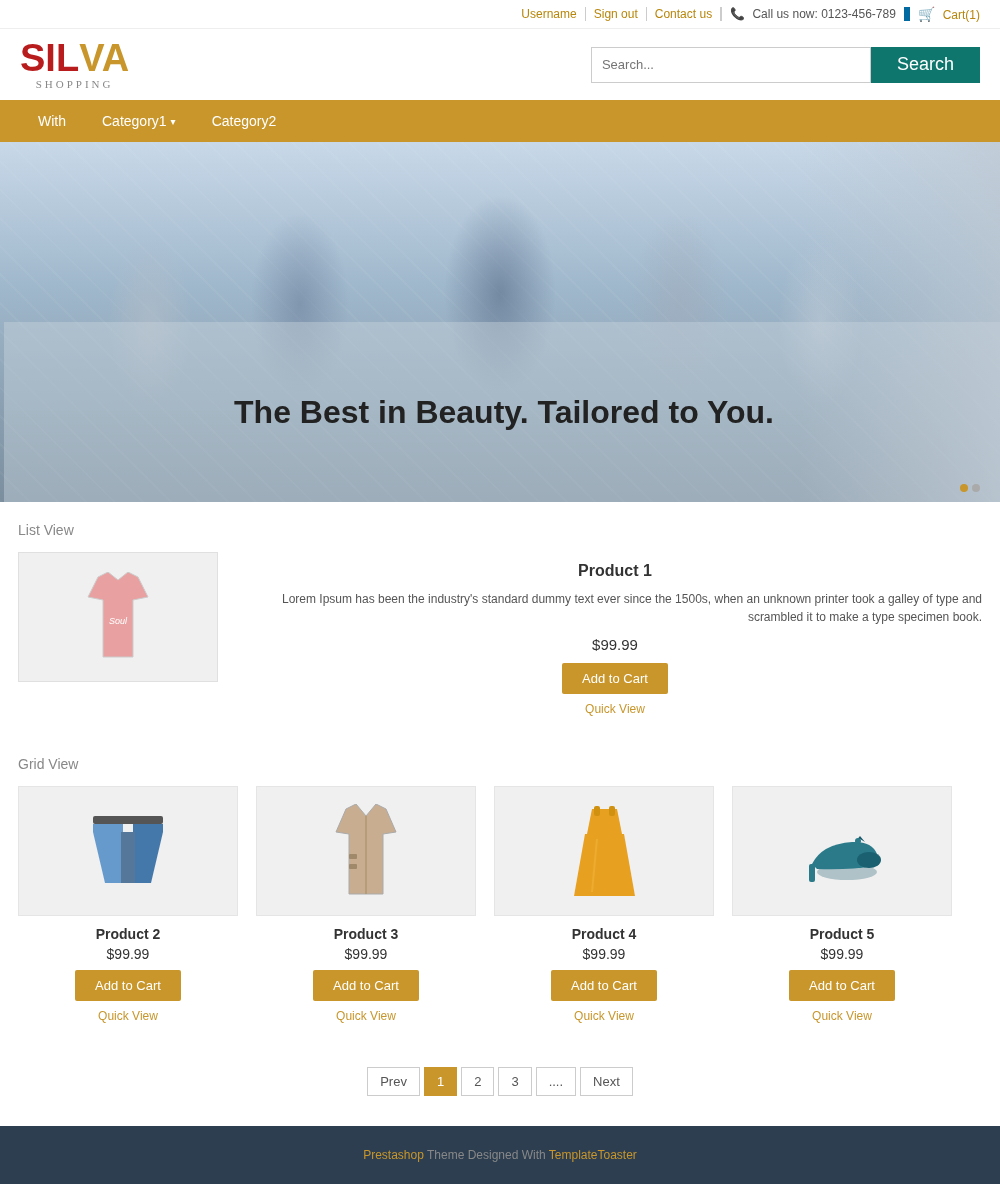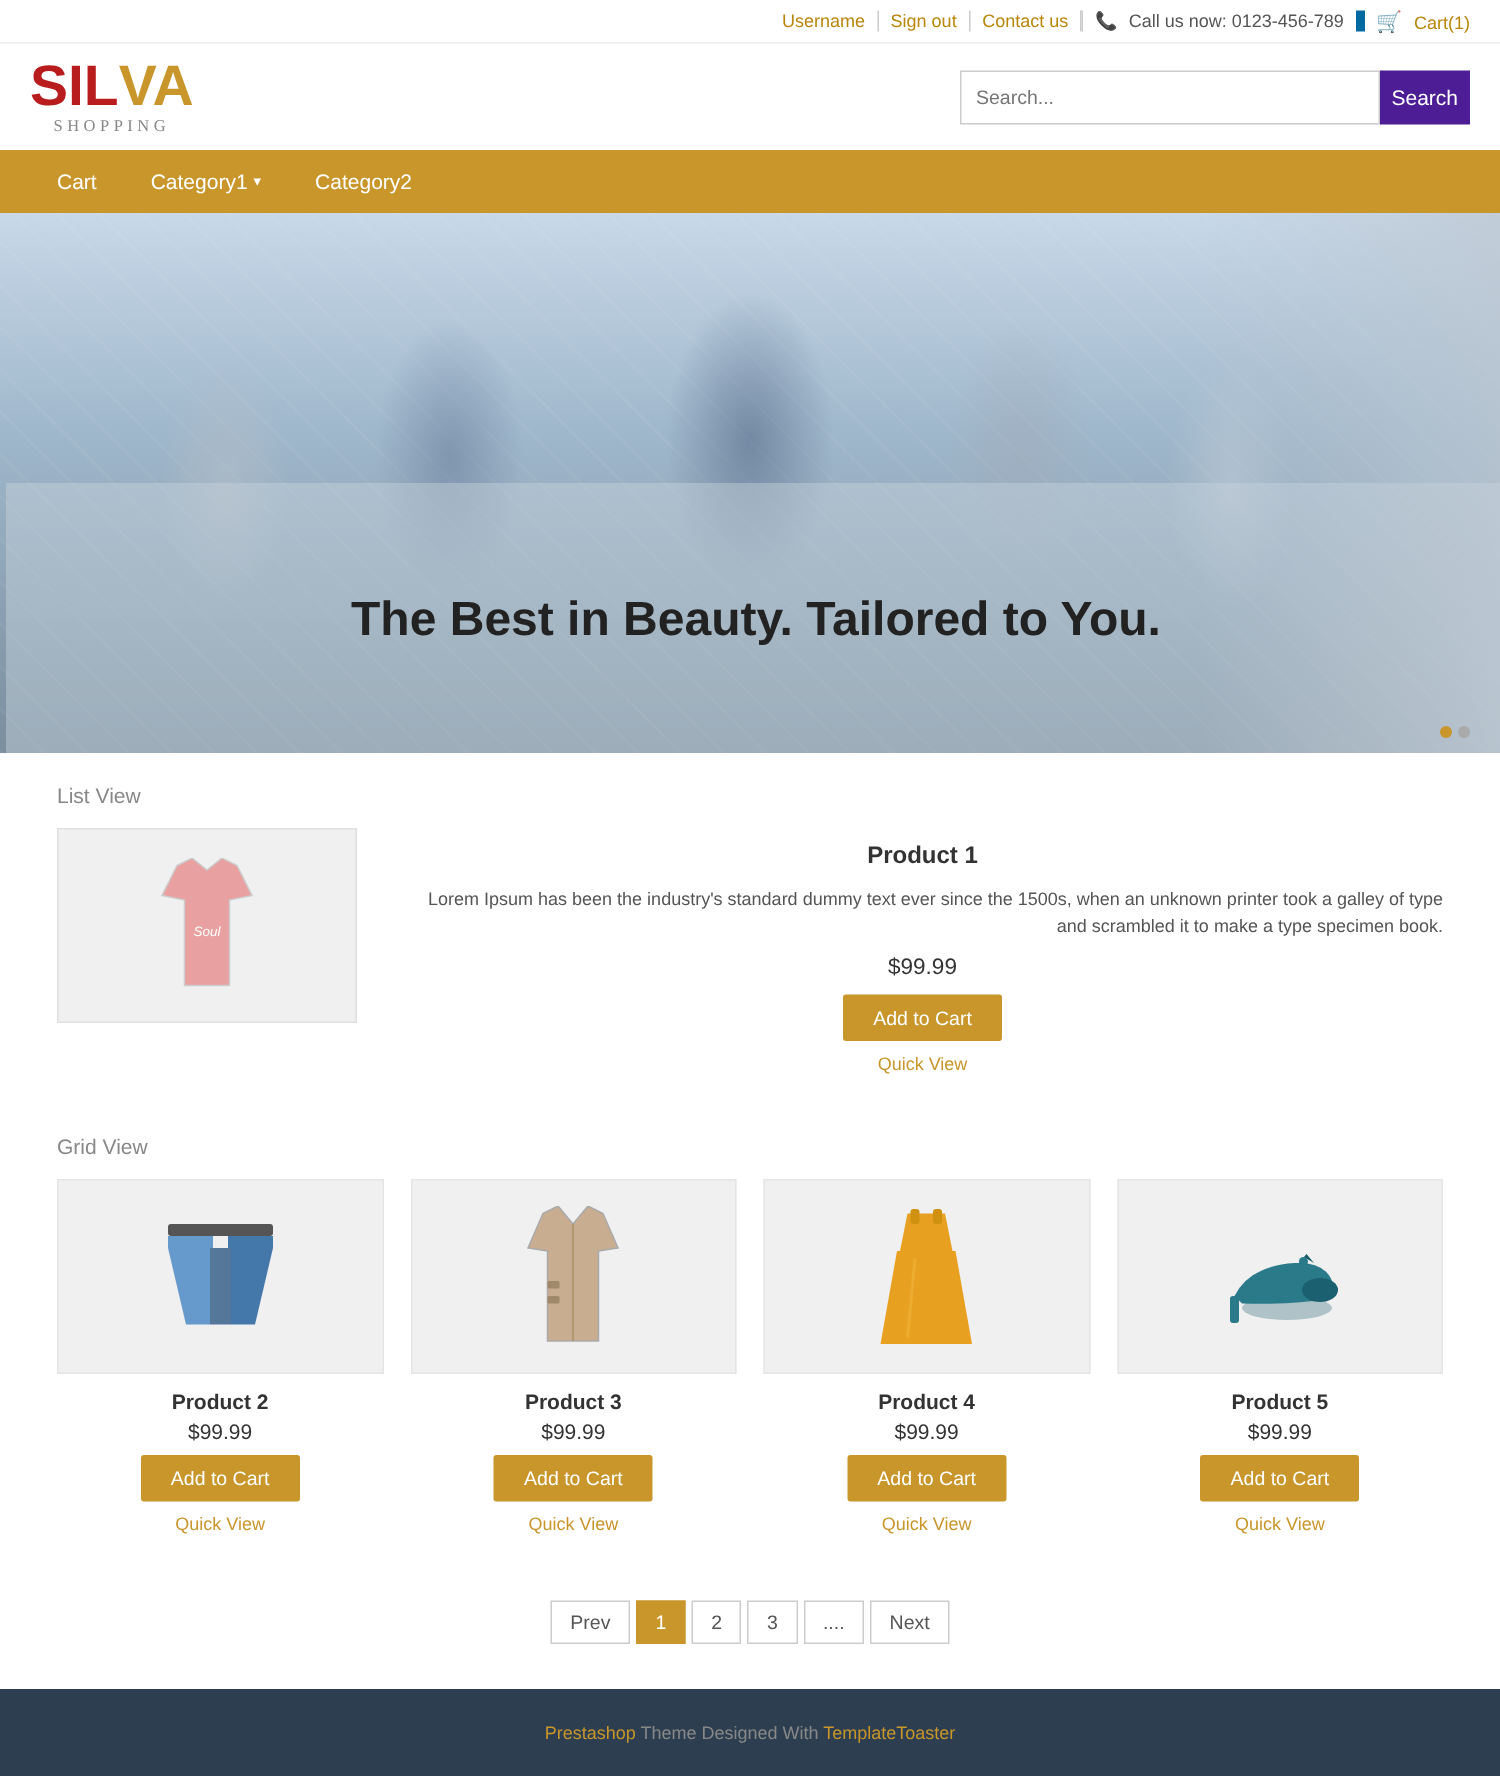--- a/index.html
+++ b/index.html
@@ -58,26 +58,26 @@
     .search-bar input {
       width: 280px;
       height: 36px;
       border: 1px solid #ccc;
       padding: 0 10px;
       font-size: 13px;
       outline: none;
     }
     .search-bar button {
       height: 36px;
-      padding: 0 8px;
-      background: #4c1d95;
+      padding: 0 26px;
+      background: #0f766e;
       color: #fff;
       border: none;
       cursor: pointer;
-      font-size: 14px;
+      font-size: 18px;
     }
 
     
     .nav-bar {
       background: #c8962b;
       display: flex;
       align-items: center;
       padding: 0 20px;
       height: 42px;
     }
@@ -159,21 +159,21 @@
     }
     .hero-dot {
       width: 8px; height: 8px;
       border-radius: 50%;
       background: #aaa;
     }
     .hero-dot.active { background: #c8962b; }
 
     
     .section {
-      padding: 20px 38px;
+      padding: 20px 18px;
     }
     .section-title {
       font-size: 14px;
       color: #888;
       margin-bottom: 14px;
       font-weight: normal;
     }
     .list-view-item {
       display: flex;
       gap: 30px;
@@ -331,21 +331,21 @@
     </div>
     <span class="shopping">SHOPPING</span>
   </div>
   <div class="search-bar">
     <input type="text" placeholder="Search..." style="">
     <button>Search</button>
   </div>
 </div>
 
 <nav class="nav-bar">
-  <a>Cart</a>
+  <a>With</a>
   <a class="chevron">Category1</a>
   <a>Category2</a>
 </nav>
 
 <div class="hero">
   <div class="hero-bg"></div>
   <div class="mannequins"></div>
   <div class="clothing-rack"></div>
   <div class="hero-overlay">
     <span class="hero-text">The Best in Beauty. Tailored to You.</span>

